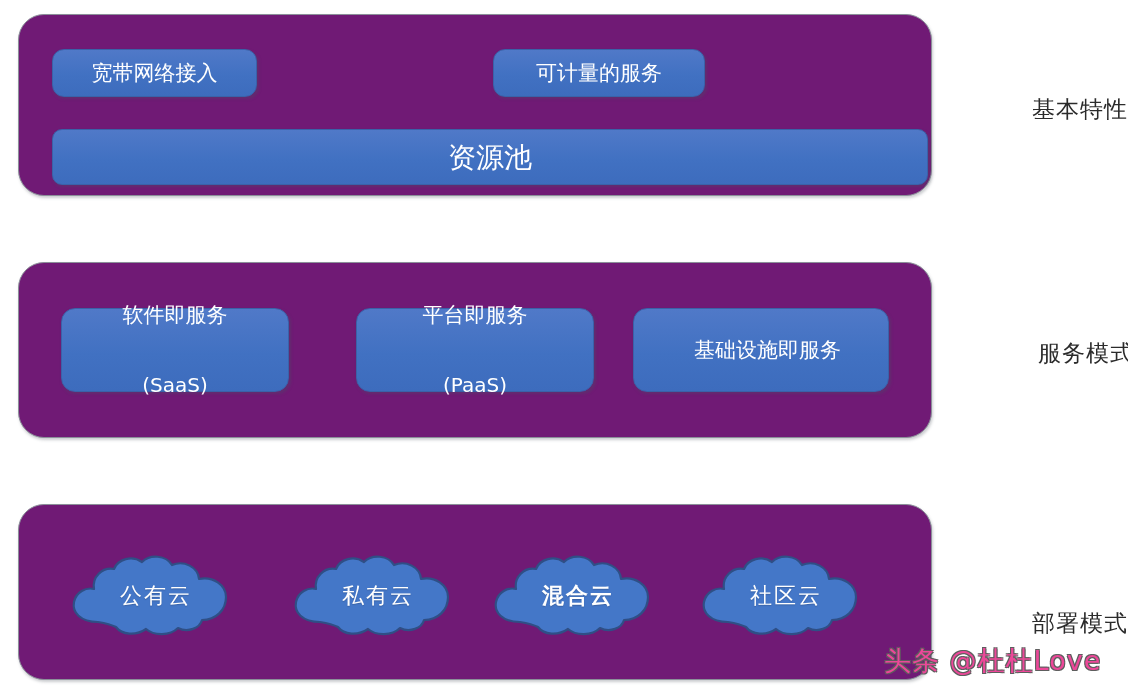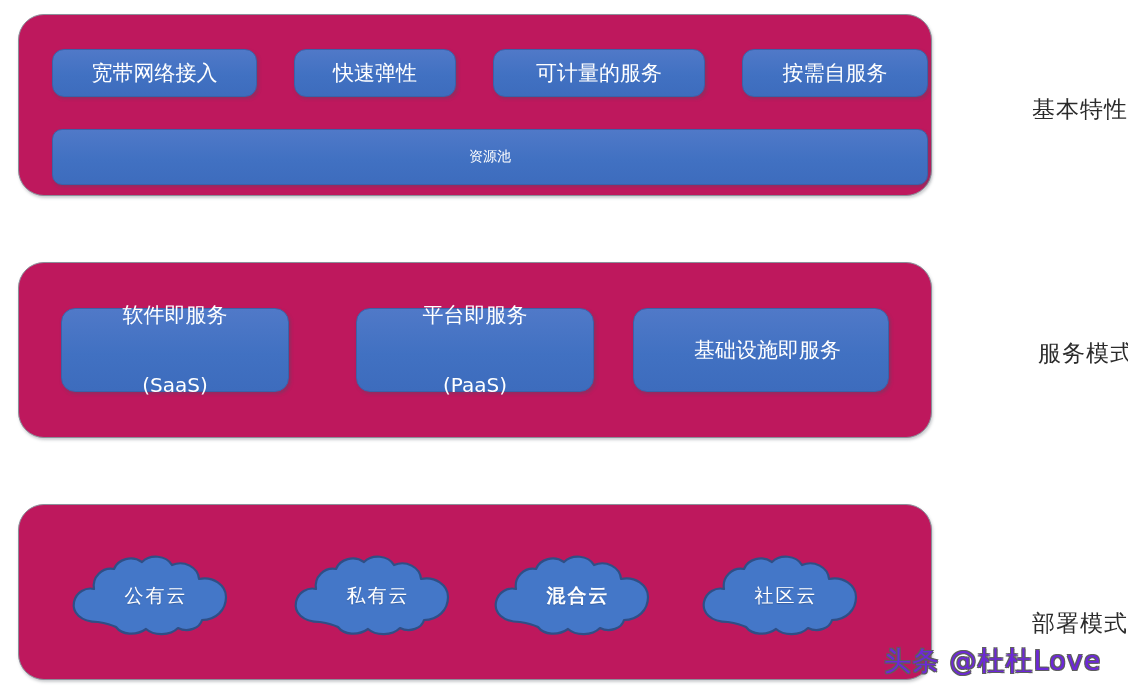--- a/index.html
+++ b/index.html
@@ -14,21 +14,21 @@
     overflow: hidden;
     font-family: "Liberation Sans", "DejaVu Sans", sans-serif;
     background: #ffffff;
   }
 
   
   .panel {
     position: absolute;
     left: 18px;
     width: 914px;
-    background: #be185d;
+    background: #701a75;
     border: 1.5px solid #8b8f99;
     border-radius: 26px;
     box-sizing: border-box;
     box-shadow: 1px 2px 3px rgba(80,85,95,0.30);
   }
   #panel-essential { top: 14px;  height: 182px; }
   #panel-service   { top: 262px; height: 176px; }
   #panel-deploy    { top: 504px; height: 176px; }
 
   
@@ -67,21 +67,21 @@
   
   .chip { top: 34px; height: 48px; font-size: 21px; }
   #chip-0 { left: 33px;  width: 205px; }
   #chip-1 { left: 275px; width: 162px; }
   #chip-2 { left: 474px; width: 212px; }
   #chip-3 { left: 723px; width: 186px; }
 
   
   #bar-resource-pool {
     left: 33px; top: 114px; width: 876px; height: 56px;
-    font-size: 14px; border-radius: 10px;
+    font-size: 28px; border-radius: 10px;
   }
 
   
   .svcbox { top: 308px; height: 84px; font-size: 21px; border-radius: 14px; justify-content: center; }
   #svc-0 { left: 61px;  width: 228px; }
   #svc-1 { left: 356px; width: 238px; }
   #svc-2 { left: 633px; width: 256px; padding-left: 13px; }
   .svc-sub { font-size: 20px; margin-top: 45px; }
 
   
@@ -97,57 +97,51 @@
   #cloud-3 { left: 698px; }
   .cloud svg { display: block; width: 100%; height: 100%; overflow: visible; }
   .cloud-label {
     position: absolute;
     left: 0; top: 0;
     width: 100%; height: 100%;
     display: flex;
     align-items: center;
     justify-content: center;
     color: #ffffff;
-    font-size: 19px;
+    font-size: 22px;
     letter-spacing: 2px;
     font-family: "DejaVu Sans", "Liberation Sans", sans-serif;
     text-shadow: 0 1px 1px rgba(40,60,100,0.35);
     pointer-events: none;
   }
 
   
   #watermark {
     position: absolute;
     left: 884px;
     top: 643px;
     font-size: 27px;
-    color: #6d28d9;
+    color: #ec4899;
     white-space: nowrap;
     font-family: "DejaVu Sans", "Liberation Sans", sans-serif;
     text-shadow:
       -1px -1px 0 #5e5e5e,  1px -1px 0 #5e5e5e,
       -1px  1px 0 #5e5e5e,  1px  1px 0 #5e5e5e;
     letter-spacing: 1px;
   }
 </style>
 </head>
 <body>
 
 <div class="panel" id="panel-essential">
   <div class="bluebox chip" id="chip-0">
     <span>宽带网络接入</span>
   </div>
-  <div class="bluebox chip" id="chip-1">
-    <span>快速弹性</span>
-  </div>
   <div class="bluebox chip" id="chip-2">
     <span>可计量的服务</span>
-  </div>
-  <div class="bluebox chip" id="chip-3">
-    <span>按需自服务</span>
   </div>
   <div class="bluebox" id="bar-resource-pool">
     <span>资源池</span>
   </div>
 </div>
 <div class="side-label" id="label-essential">基本特性</div>
 
 <div class="panel" id="panel-service"></div>
 
 <div class="bluebox svcbox" id="svc-0">

